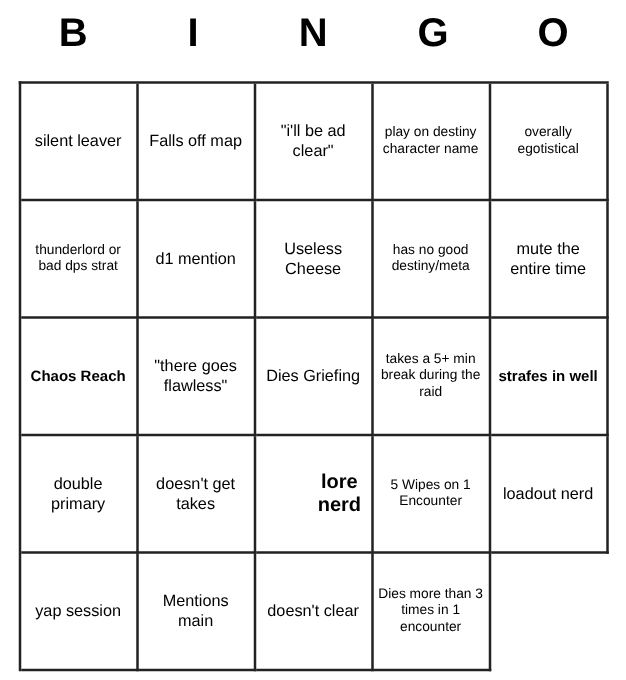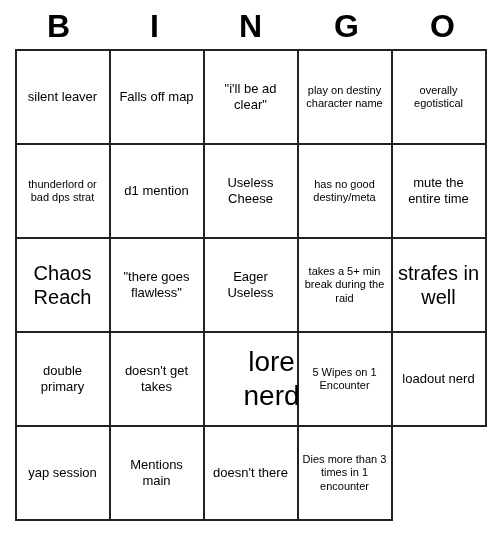--- a/index.html
+++ b/index.html
@@ -24,41 +24,41 @@
       font-weight: bold;
       width: 88px;
       text-align: center;
     }
     .bingo-grid {
       display: grid;
       grid-template-columns: repeat(5, 94px);
       grid-template-rows: repeat(5, 94px);
       border-left: 2px solid #222;
       border-top: 2px solid #222;
-      margin: 0 auto;
+      margin: 16px auto;
     }
     .bingo-cell {
       border-right: 2px solid #222;
       border-bottom: 2px solid #222;
       display: flex;
       align-items: center;
       justify-content: center;
       text-align: center;
       padding: 4px;
       font-size: 13px;
       line-height: 1.2;
       cursor: default;
     }
     .bingo-cell.large-text {
-      font-size: 20px;
-      font-weight: normal;
+      font-size: 12px;
+      font-weight: bold;
     }
     .bingo-cell.xl-text {
-      font-size: 28px;
-      font-weight: normal;
+      font-size: 16px;
+      font-weight: bold;
       padding-left: 46px;
     }
     .bingo-cell.small-text {
       font-size: 11px;
     }
   </style>
 </head>
 <body>
 
 <div class="bingo-title">
@@ -75,25 +75,25 @@
     <div class="bingo-cell">"i'll be ad clear"</div>
     <div class="bingo-cell small-text">play on destiny character name</div>
     <div class="bingo-cell small-text">overally egotistical</div>
     <div class="bingo-cell small-text">thunderlord or bad dps strat</div>
     <div class="bingo-cell">d1 mention</div>
     <div class="bingo-cell">Useless Cheese</div>
     <div class="bingo-cell small-text">has no good destiny/meta</div>
     <div class="bingo-cell">mute the entire time</div>
     <div class="bingo-cell large-text">Chaos Reach</div>
     <div class="bingo-cell">"there goes flawless"</div>
-    <div class="bingo-cell">Eager Useless</div>
+    <div class="bingo-cell">Dies Griefing</div>
     <div class="bingo-cell small-text">takes a 5+ min break during the raid</div>
     <div class="bingo-cell large-text">strafes in well</div>
     <div class="bingo-cell">double primary</div>
     <div class="bingo-cell">doesn't get takes</div>
     <div class="bingo-cell xl-text">lore nerd</div>
     <div class="bingo-cell small-text">5 Wipes on 1 Encounter</div>
     <div class="bingo-cell">loadout nerd</div>
     <div class="bingo-cell">yap session</div>
     <div class="bingo-cell">Mentions main</div>
-    <div class="bingo-cell">doesn't there</div>
+    <div class="bingo-cell">doesn't clear</div>
     <div class="bingo-cell small-text">Dies more than 3 times in 1 encounter</div>
   </div>
 
 </body></html>

